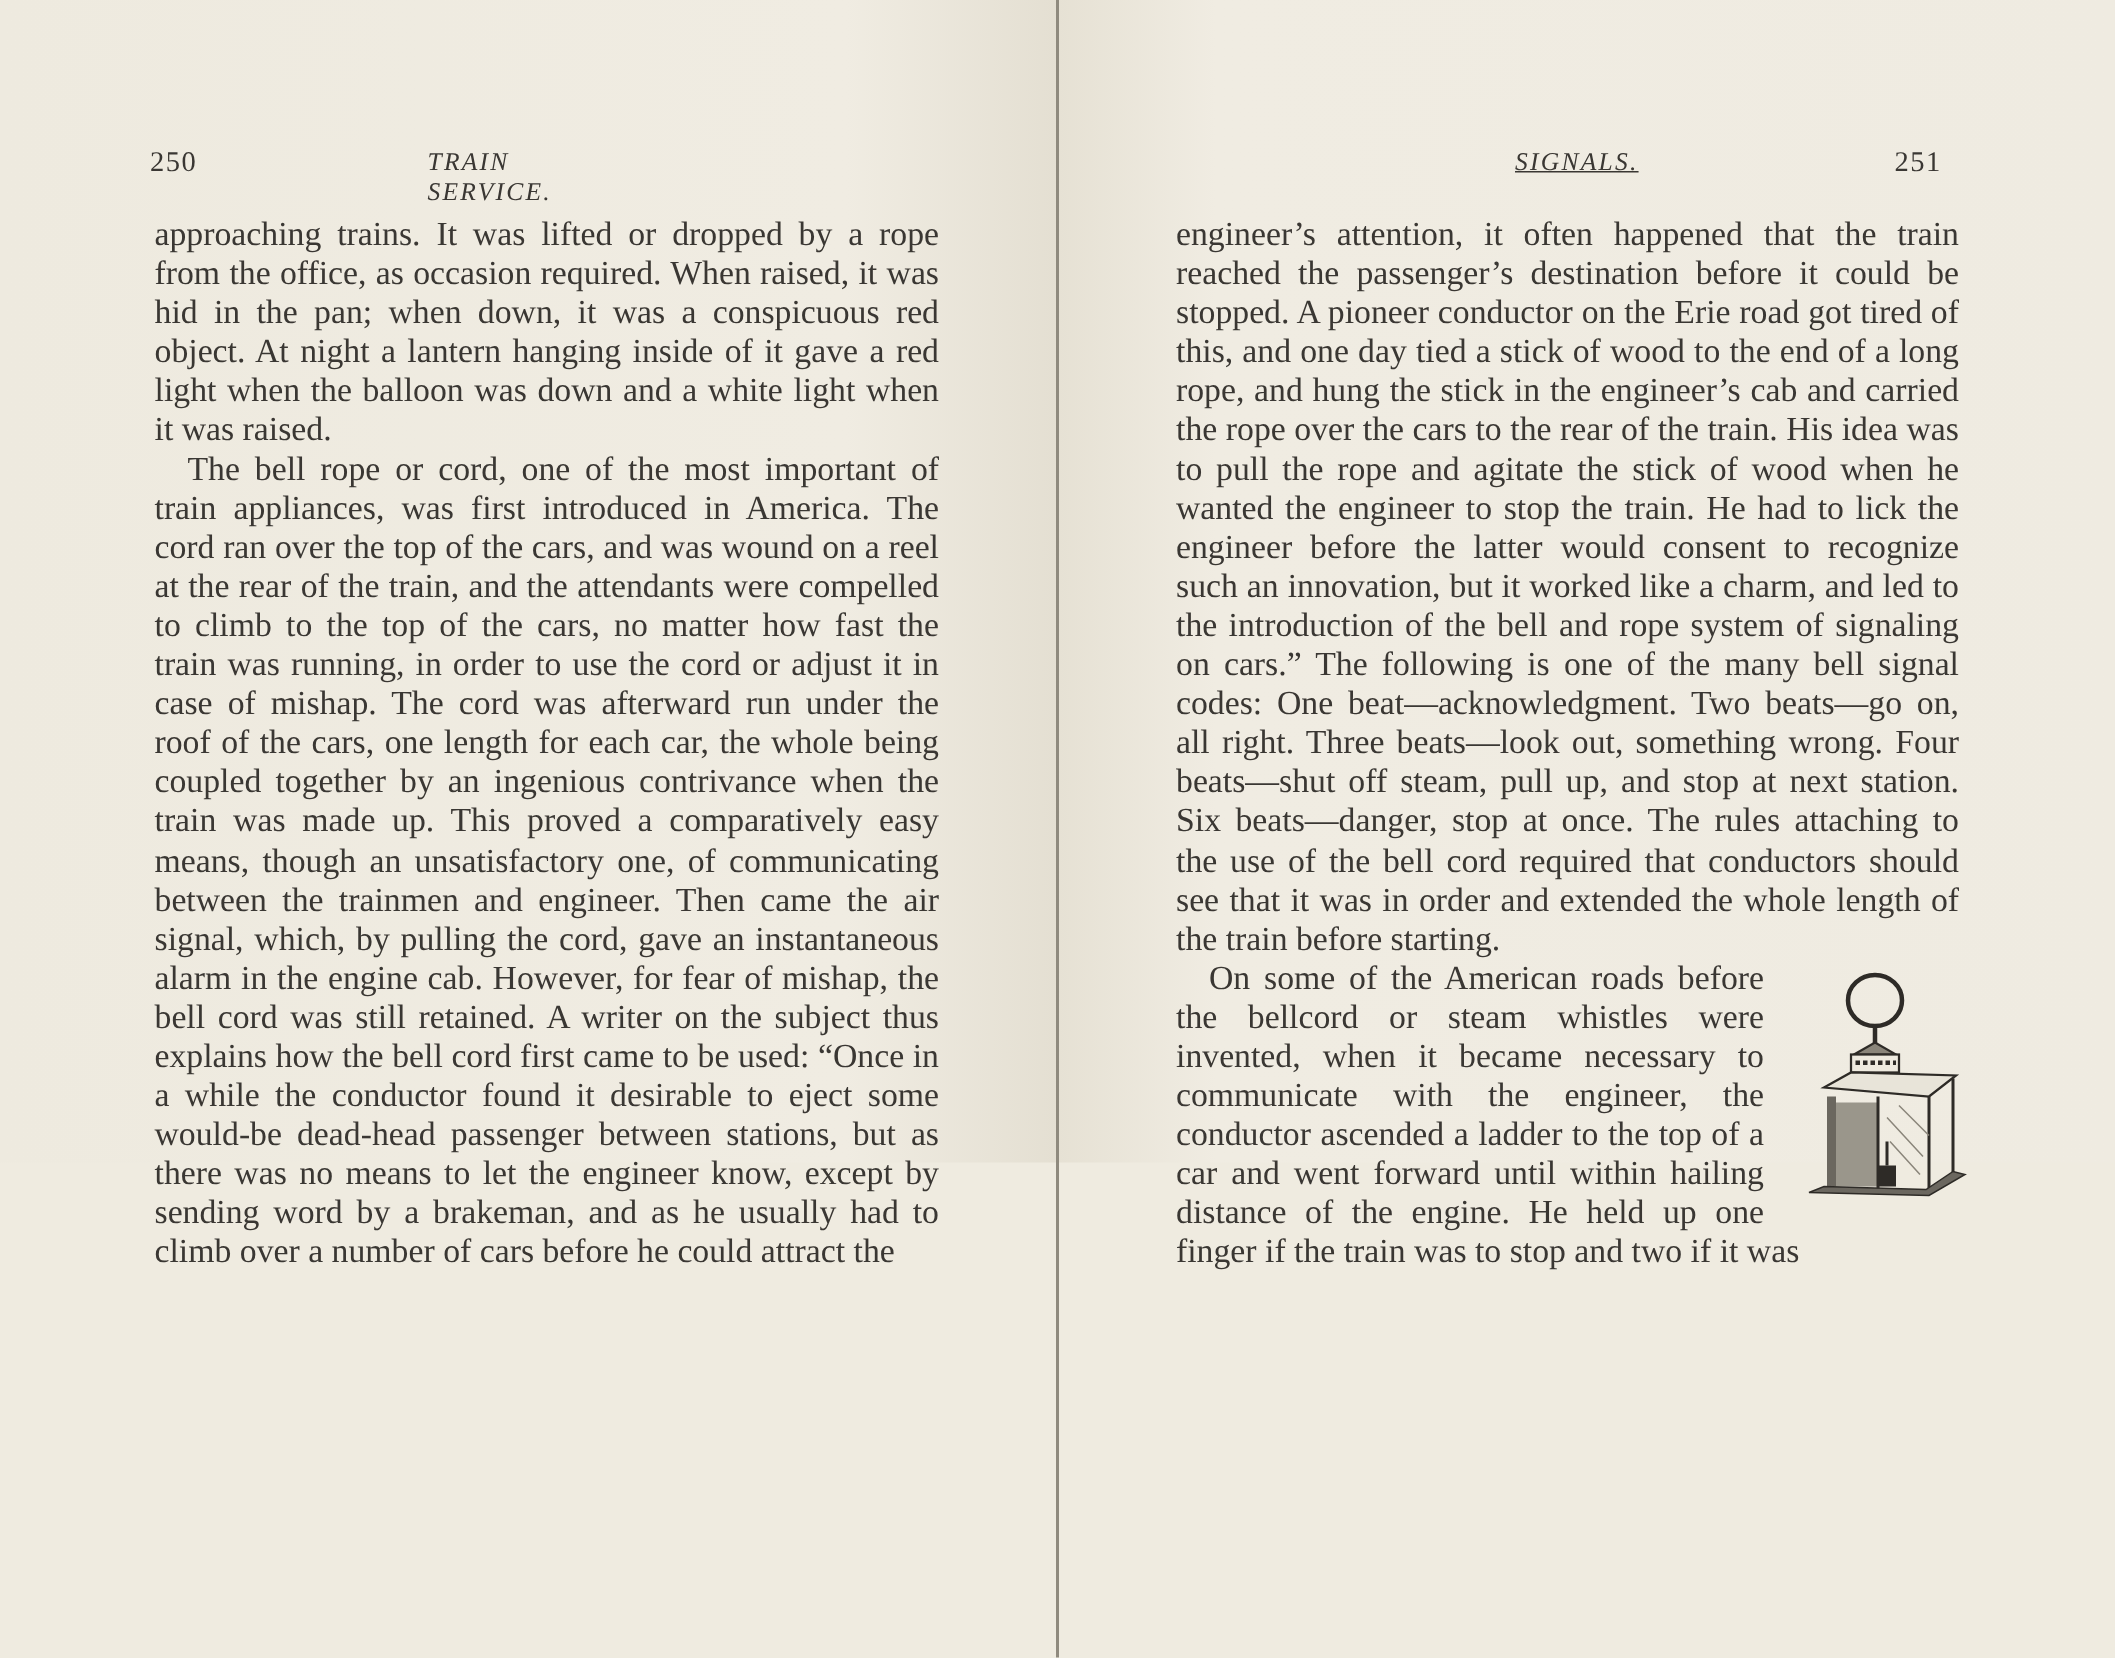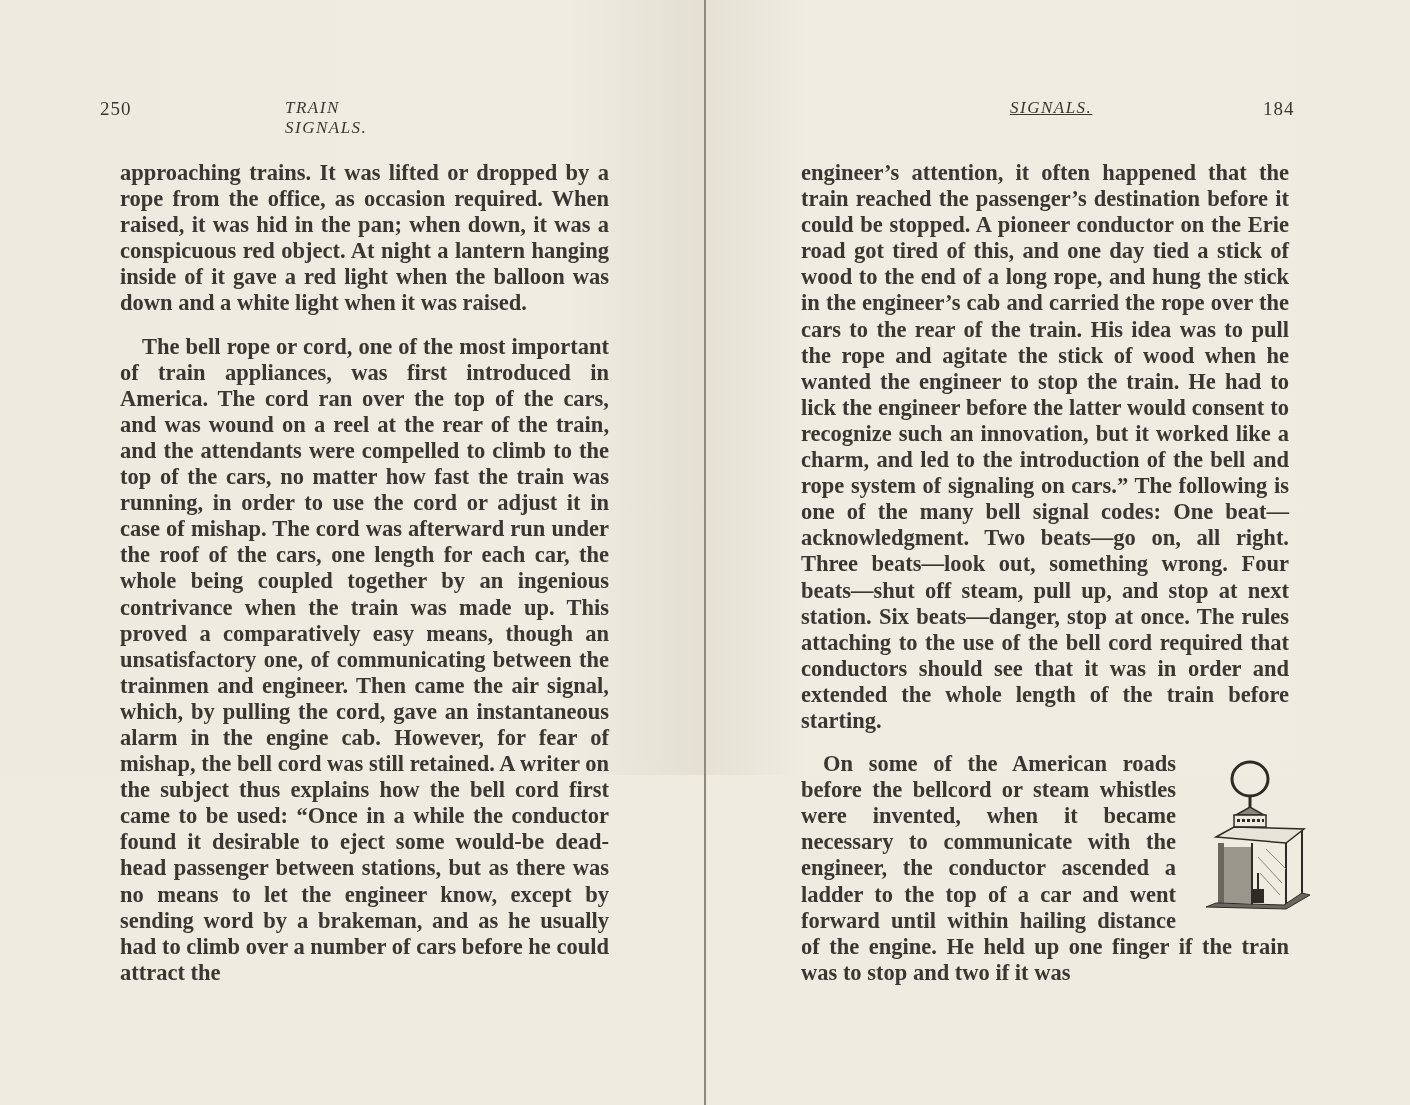--- a/index.html
+++ b/index.html
@@ -6,46 +6,46 @@
   body { width:1410px; height:1105px; background:#efebe0; position:relative; overflow:hidden;
          font-family:"Liberation Serif","DejaVu Serif",serif; color:#3a3733; }
   .page { position:absolute; top:0; height:775px; }
   .page.left { left:0; width:705px; background:linear-gradient(to right,#eeeadf 0%,#f0ece2 80%,#e4dfd2 100%); }
   .page.right { left:705px; width:705px; background:linear-gradient(to right,#e6e1d4 0%,#f0ece2 15%,#efebe1 100%); }
   .gutter { position:absolute; left:704px; top:0; width:2px; height:1105px; background:#8f8a7e; }
   .header { position:absolute; top:98px; font-size:18px; letter-spacing:1px; }
   .header .num { position:absolute; top:0; font-size:19px; }
   .header .title { position:absolute; top:0; font-style:italic; font-size:17px; letter-spacing:1.5px; }
   .text { position:absolute; top:143px; font-size:22.5px; line-height:26.1px; text-align:justify; }
-  .text p { margin:17px;font-weight:bold; }
+  .text p { margin:0; }
   .text .indent { text-indent:22px; }
   .left .text { left:103px; width:523px; }
   .right .text { left:79px; width:522px; }
   .wrap-box { position:relative; }
   .float-fig { float:right; width:128px; height:168px; margin:6px -8px 2px 10px; }
   .narrow p { text-align:justify; }
 </style>
 </head>
 <body>
 
 <div class="page left">
   <div class="header">
     <span class="num" style="left:100px;">250</span>
-    <span class="title" style="left:285px;">TRAIN SIGNALS.</span>
+    <span class="title" style="left:285px;">TRAIN SERVICE.</span>
   </div>
   <div class="text">
     <p>approaching trains. It was lifted or dropped by a rope from the office, as occasion required. When raised, it was hid in the pan; when down, it was a conspicuous red object. At night a lantern hanging inside of it gave a red light when the balloon was down and a white light when it was raised.</p>
     <p class="indent">The bell rope or cord, one of the most important of train appliances, was first introduced in America. The cord ran over the top of the cars, and was wound on a reel at the rear of the train, and the attendants were compelled to climb to the top of the cars, no matter how fast the train was running, in order to use the cord or adjust it in case of mishap. The cord was afterward run under the roof of the cars, one length for each car, the whole being coupled together by an ingenious contrivance when the train was made up. This proved a comparatively easy means, though an unsatisfactory one, of communicating between the trainmen and engineer. Then came the air signal, which, by pulling the cord, gave an instantaneous alarm in the engine cab. However, for fear of mishap, the bell cord was still retained. A writer on the subject thus explains how the bell cord first came to be used: “Once in a while the conductor found it desirable to eject some would-be dead-head passenger between stations, but as there was no means to let the engineer know, except by sending word by a brakeman, and as he usually had to climb over a number of cars before he could attract the</p>
   </div>
 </div>
 
 <div class="page right">
   <div class="header">
     <span class="title" style="left:305px;text-decoration:underline;">SIGNALS.</span>
-    <span class="num" style="left:558px;">184</span>
+    <span class="num" style="left:558px;">251</span>
   </div>
   <div class="text">
     <p>engineer’s attention, it often happened that the train reached the passenger’s destination before it could be stopped. A pioneer conductor on the Erie road got tired of this, and one day tied a stick of wood to the end of a long rope, and hung the stick in the engineer’s cab and carried the rope over the cars to the rear of the train. His idea was to pull the rope and agitate the stick of wood when he wanted the engineer to stop the train. He had to lick the engineer before the latter would consent to recognize such an innovation, but it worked like a charm, and led to the introduction of the bell and rope system of signaling on cars.” The following is one of the many bell signal codes: One beat—acknowledgment. Two beats—go on, all right. Three beats—look out, something wrong. Four beats—shut off steam, pull up, and stop at next station. Six beats—danger, stop at once. The rules attaching to the use of the bell cord required that conductors should see that it was in order and extended the whole length of the train before starting.</p>
     <div class="wrap-box">
       <div class="float-fig">
         <svg width="128" height="168" viewBox="0 0 128 168">
           <ellipse cx="64" cy="22" rx="18" ry="17" fill="none" stroke="#2e2b27" stroke-width="3"></ellipse>
           <line x1="64" y1="39" x2="64" y2="55" stroke="#2e2b27" stroke-width="3"></line>
           <path d="M50 58 L64 50 L78 58 Z" fill="#8a857a" stroke="#2e2b27" stroke-width="1.5"></path>
           <rect x="48" y="58" width="32" height="12" fill="#eeeadf" stroke="#2e2b27" stroke-width="1.5"></rect>

